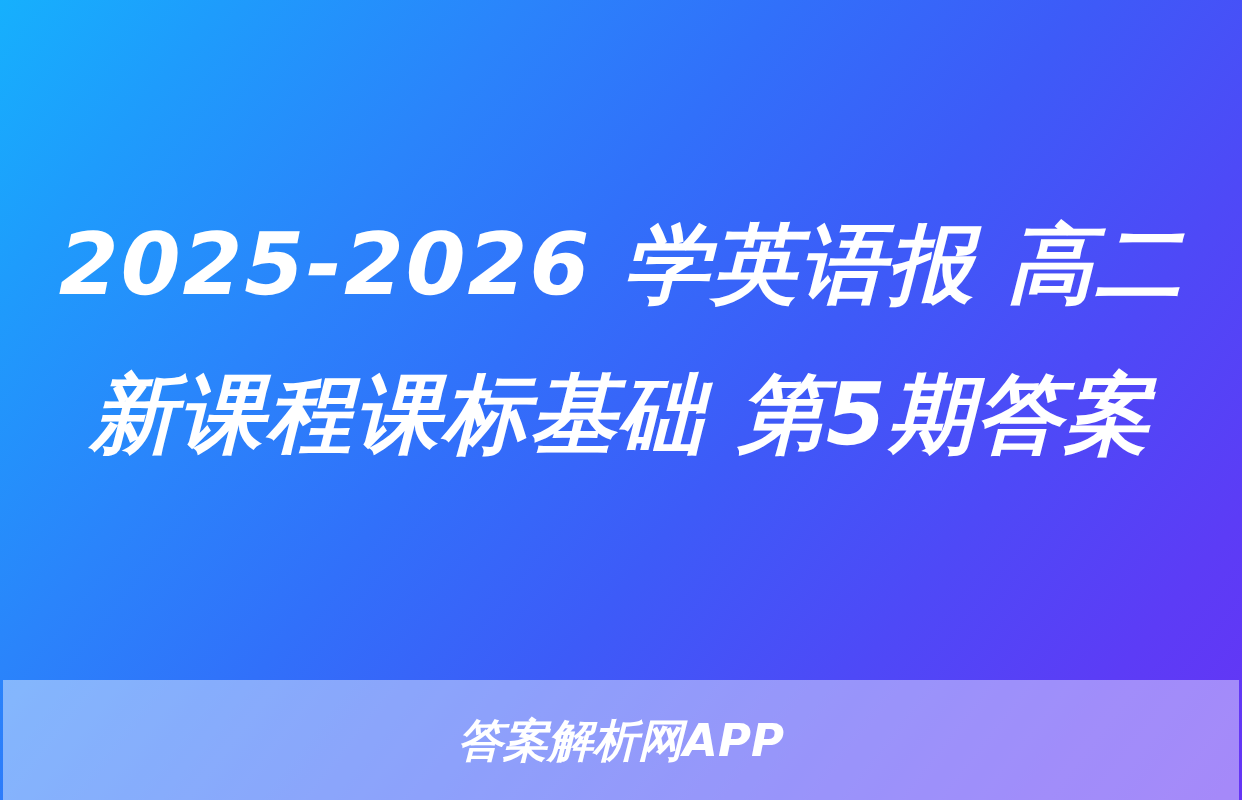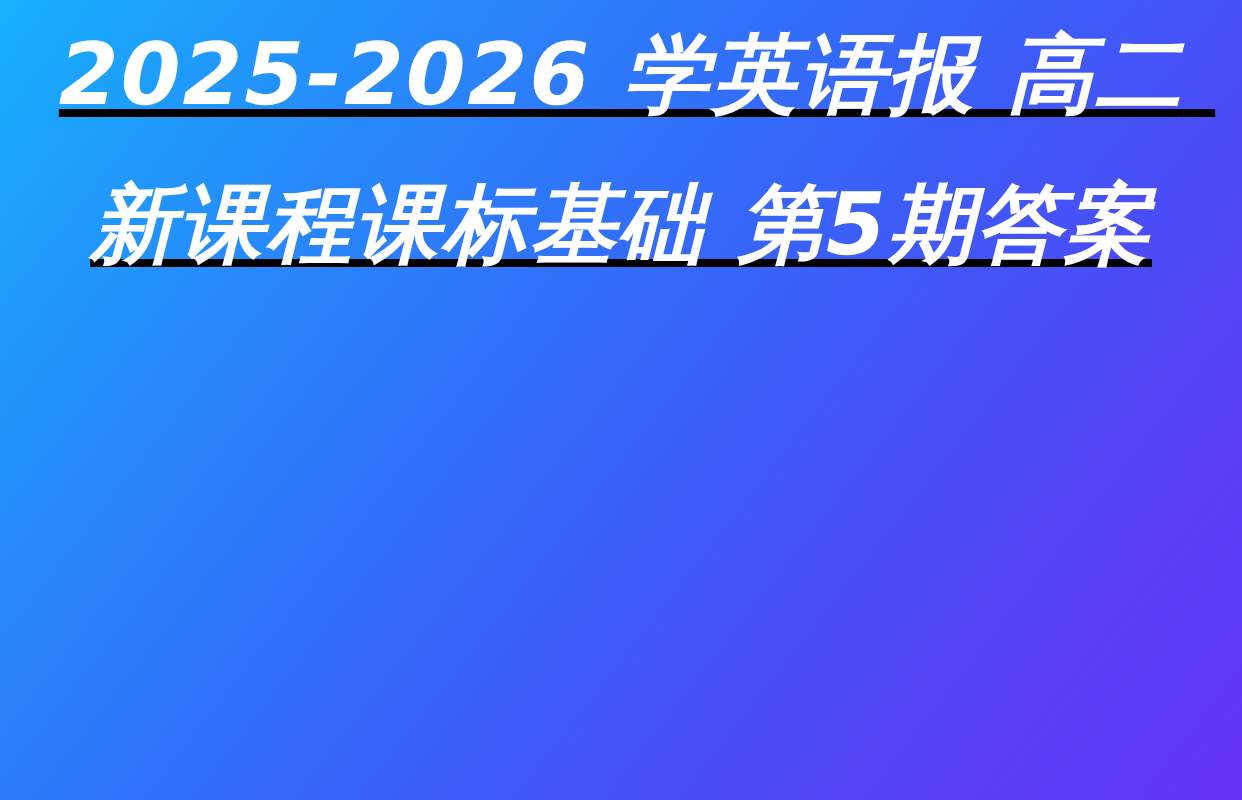--- a/index.html
+++ b/index.html
@@ -37,24 +37,23 @@
   
   .title-block {
     position: absolute;
     left: 0;
     top: 0;
     width: 1242px;
     height: 680px;
     display: flex;
     flex-direction: column;
     align-items: center;
-    justify-content: flex-start;
+    justify-content: center;
     padding: 0 56px;
     box-sizing: border-box;
-    text-decoration: underline;
   }
 
   .title {
     margin: 0;
     width: 100%;
     text-align: center;
     color: #FFFFFF;
     font-family: "DejaVu Sans", "Liberation Sans", sans-serif;
     font-size: 86px;
     font-weight: 700;
@@ -92,14 +91,17 @@
 </style>
 </head>
 <body>
 
 <div class="card">
 
   <div class="title-block">
     <h1 class="title">2025-2026 学英语报 高二 新课程课标基础 第5期答案</h1>
   </div>
 
+  <div class="footer-band">
+    <span class="footer-brand">答案解析网APP</span>
+  </div>
 
 </div>
 
 </body></html>

